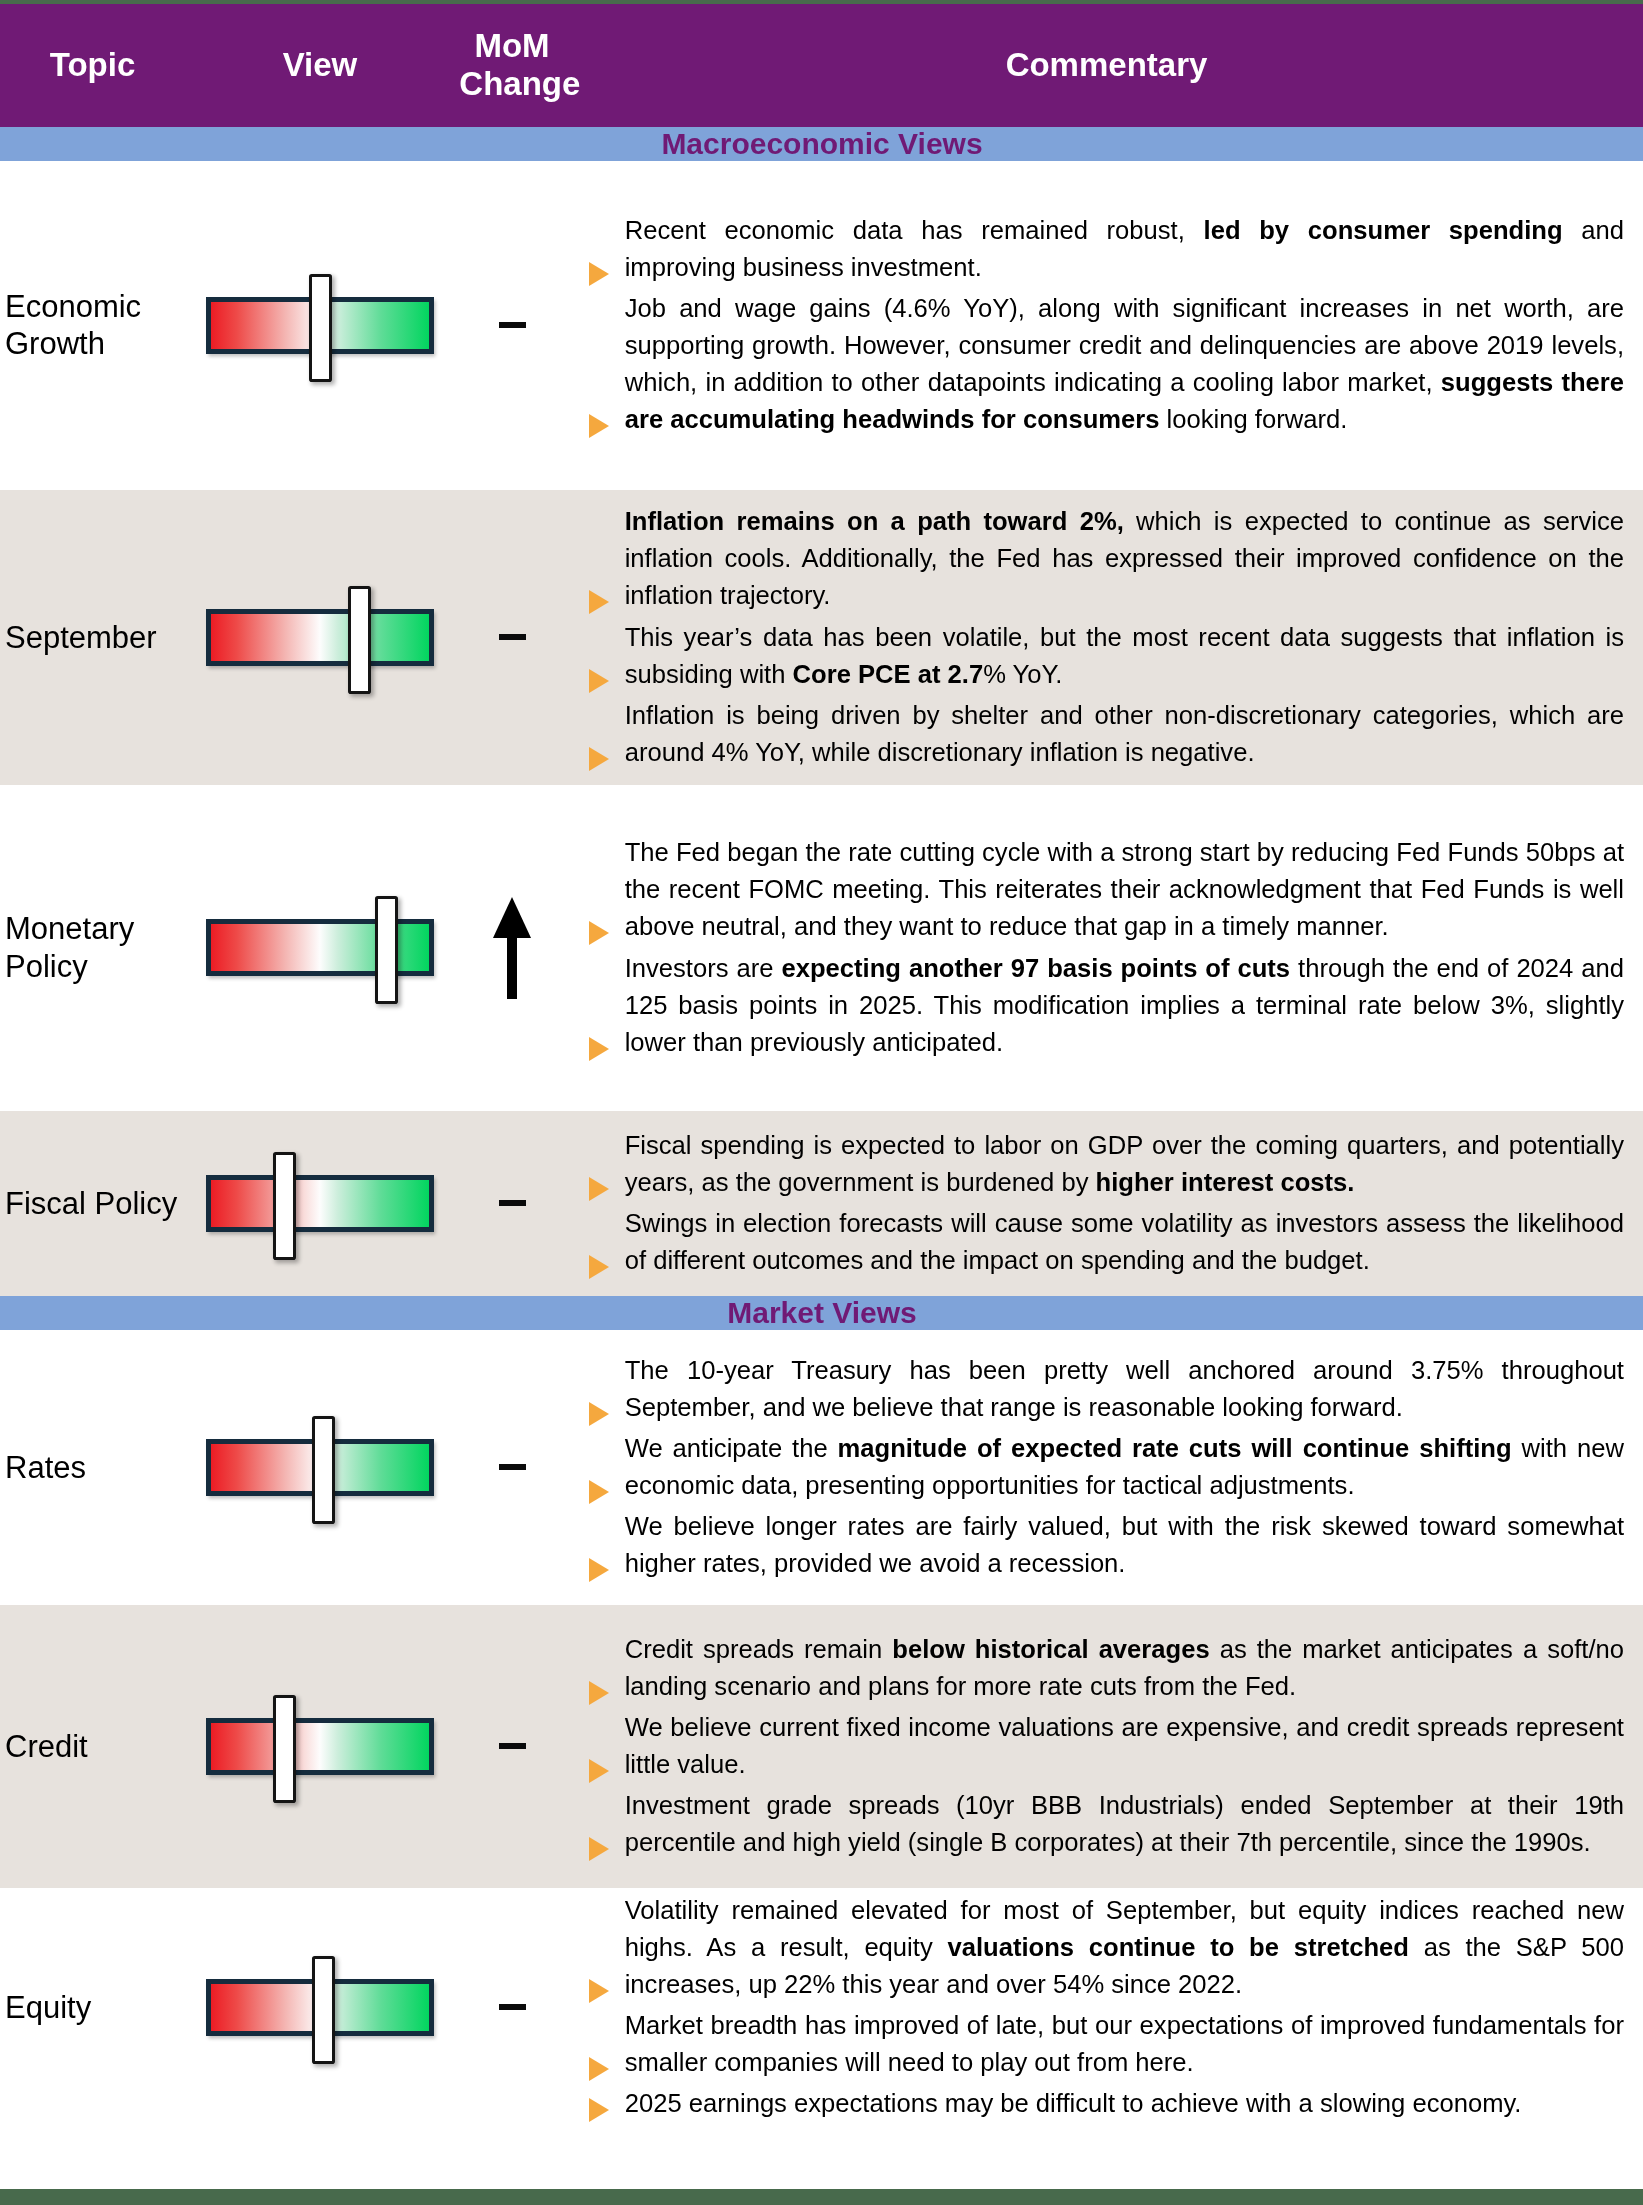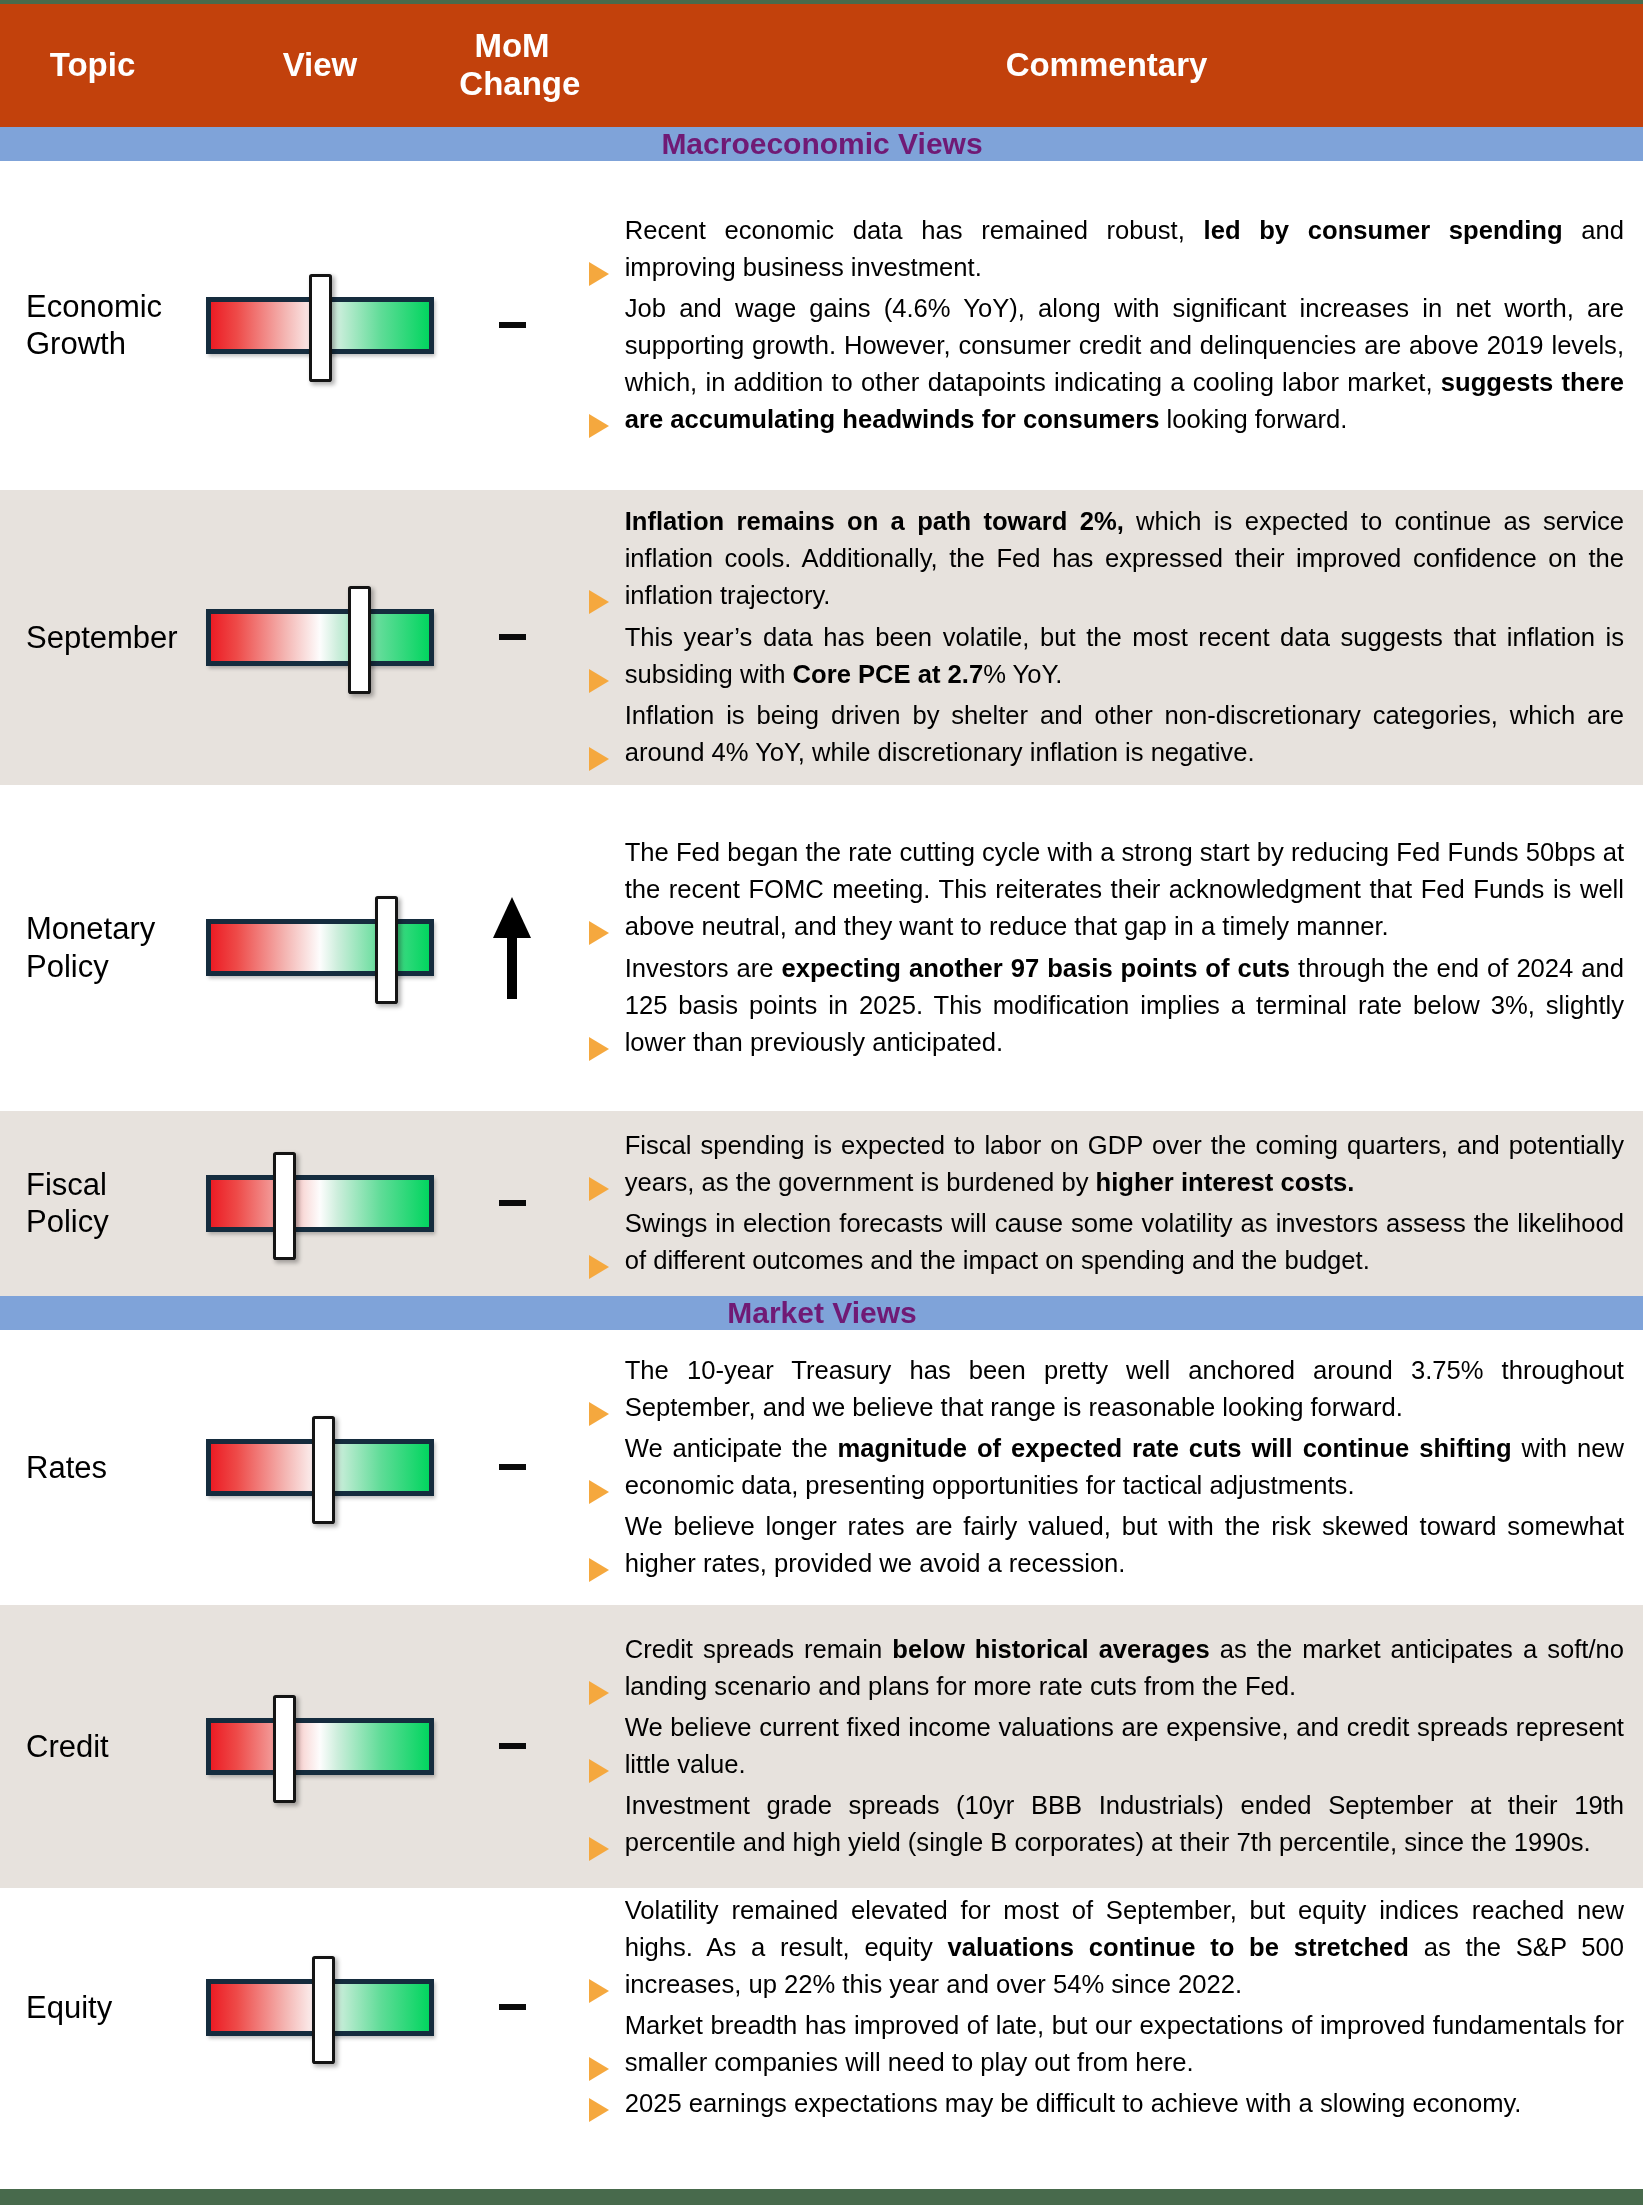--- a/index.html
+++ b/index.html
@@ -10,21 +10,21 @@
     background:#fff;
   }
   .page{width:1644px;height:2205px;display:flex;flex-direction:column;overflow:hidden;}
   .rule{flex:0 0 auto;background:#486A4C;}
   .rule.top{height:3.6px;}
   .rule.bottom{height:15.7px;margin-top:auto;}
 
   
   .thead{
     flex:0 0 123px;
-    background:#c2410c;
+    background:#701a75;
     display:grid;
     grid-template-columns:185px 270px 114px 1fr;
     align-items:center;
     color:#fff;
   }
   .hcell{
     text-align:center;
     font-size:33px;
     font-weight:bold;
     line-height:1.15;
@@ -44,21 +44,21 @@
   
   .row{
     display:grid;
     grid-template-columns:185px 270px 114px 1fr;
     background:#fff;
   }
   .row.alt{background:#E7E2DD;}
 
   .cell-topic{
     display:flex;align-items:center;
-    padding-left:26px;
+    padding-left:5px;
     font-size:31px;line-height:1.2;
   }
   .cell-view{display:flex;align-items:center;justify-content:center;}
   .gauge{position:relative;width:228px;height:57px;}
   .track{
     position:absolute;left:0;top:0;right:0;bottom:0;
     border:5.7px solid #152C3E;
     background:linear-gradient(90deg,
       #EC1C24 0%, #EE4B49 12%, #F4B5B2 34%, #FDFDFD 50%,
       #CDEEDC 58%, #5FDC97 78%, #02D55F 100%);

